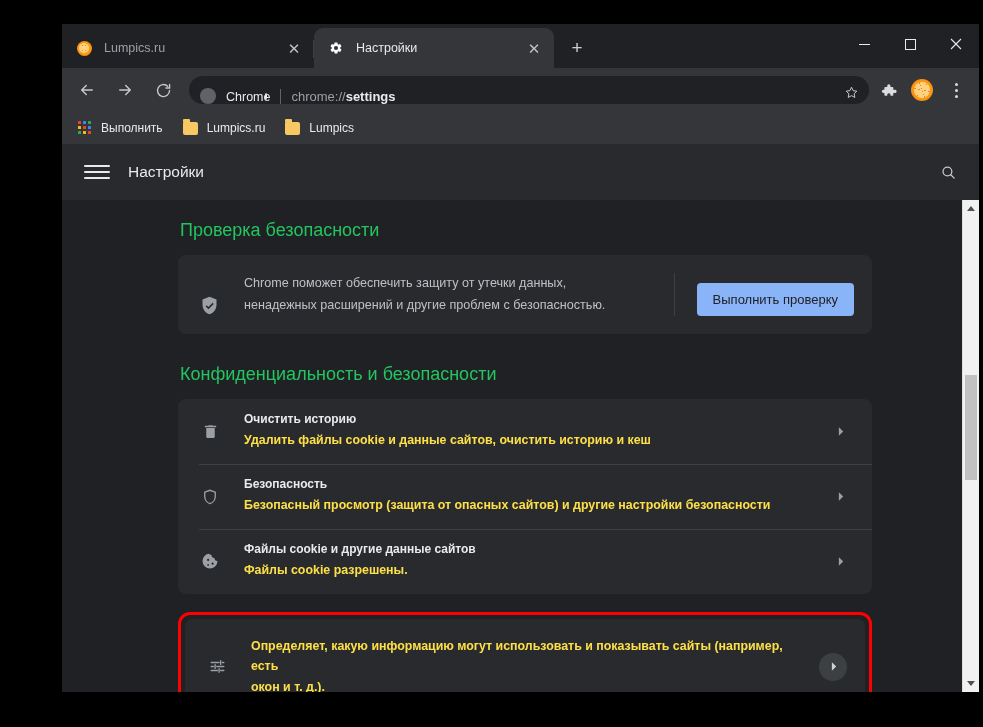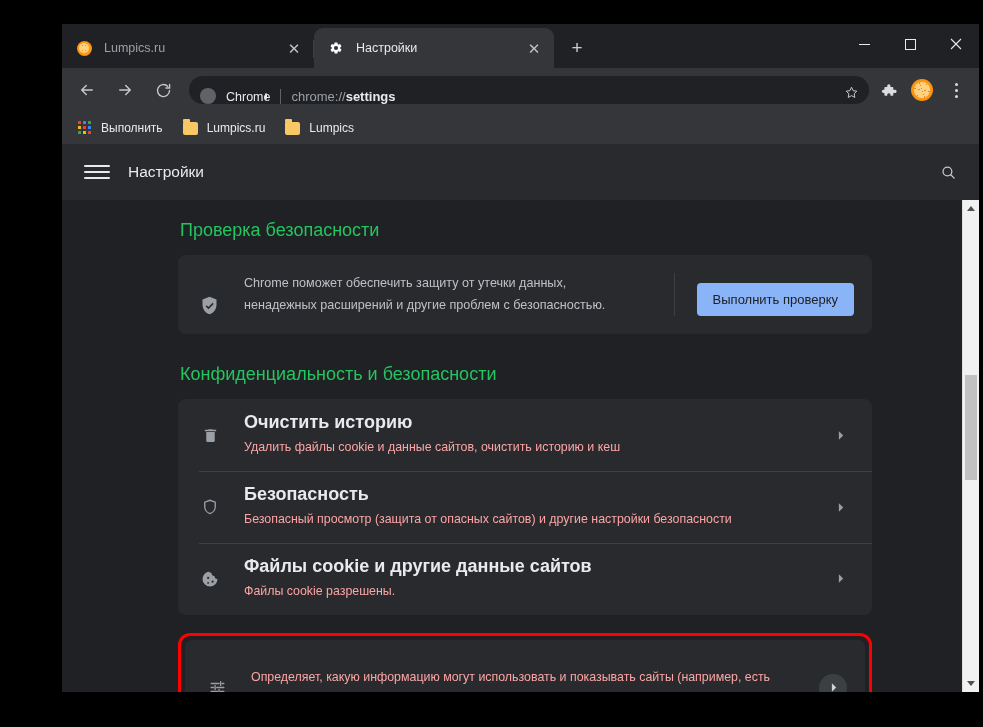--- a/index.html
+++ b/index.html
@@ -373,28 +373,29 @@
   }
   .row-icon {
     flex: 0 0 22px;
     margin-right: 23px;
     color: #9aa0a6;
     display: flex; align-items: center; justify-content: center;
   }
   .row-body { flex: 1 1 auto; min-width: 0; padding-right: 14px; }
   .row-title {
     color: #e8eaed;
-    font-size: 18px;
+    font-size: 12px;
     font-weight: 700;
     margin-bottom: 4px;
   }
   .row-sub {
-    color: #fca5a5;
+    color: #fde047;
     font-size: 12.4px;
     line-height: 1.68;
+    font-weight: bold;
   }
   .row-arrow {
     flex: 0 0 28px;
     width: 28px; height: 28px;
     display: flex; align-items: center; justify-content: center;
     color: #9aa0a6;
   }
   .row-arrow.hovered {
     background: #3c4043;
     border-radius: 50%;

